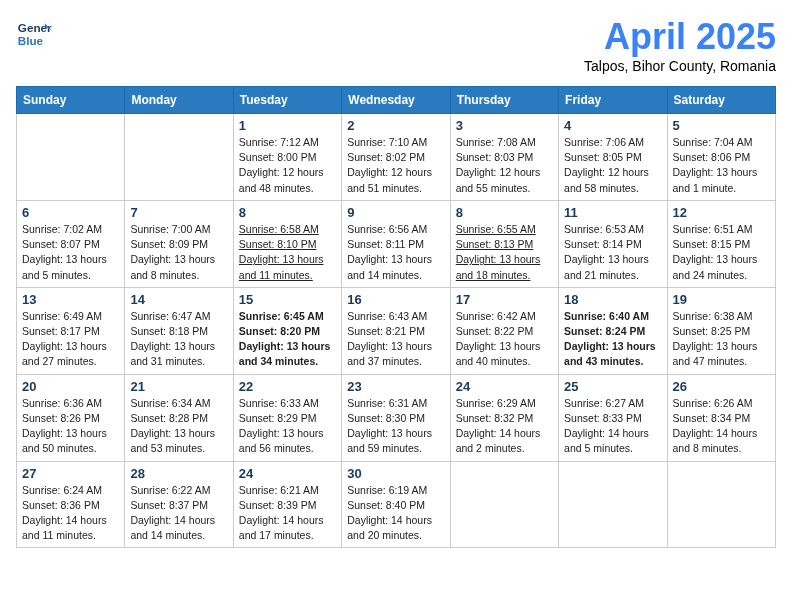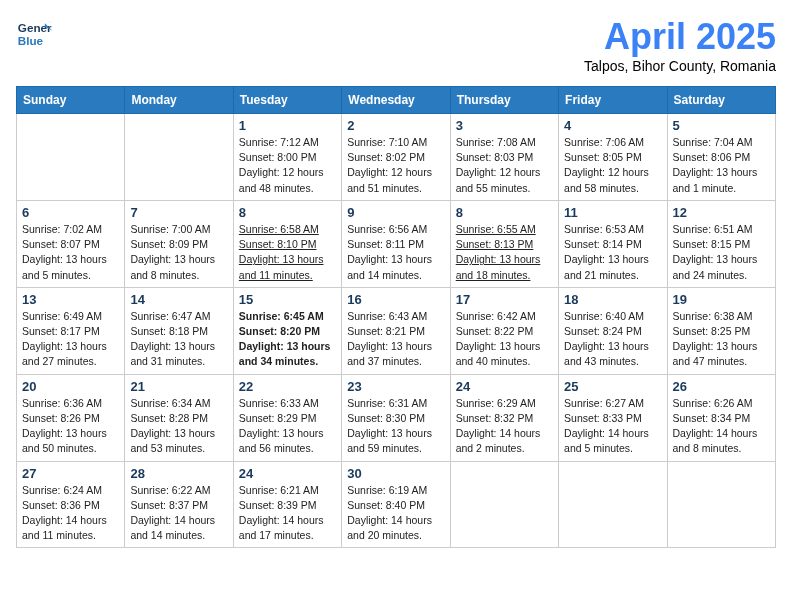--- a/index.html
+++ b/index.html
@@ -213,21 +213,21 @@
 Daylight: 13 hours and 37 minutes.</div>
         </td>
         <td>
           <div class="day-num">17</div>
           <div class="day-info" style="white-space: pre-line;">Sunrise: 6:42 AM
 Sunset: 8:22 PM
 Daylight: 13 hours and 40 minutes.</div>
         </td>
         <td>
           <div class="day-num">18</div>
-          <div class="day-info" style="white-space: pre-line;">Sunrise: 6:40 AM
+          <div class="day-info" style="white-space: pre-line; font-weight: bold;">Sunrise: 6:40 AM
 Sunset: 8:24 PM
 Daylight: 13 hours and 43 minutes.</div>
         </td>
         <td>
           <div class="day-num">19</div>
           <div class="day-info" style="white-space: pre-line;">Sunrise: 6:38 AM
 Sunset: 8:25 PM
 Daylight: 13 hours and 47 minutes.</div>
         </td>
       </tr>

